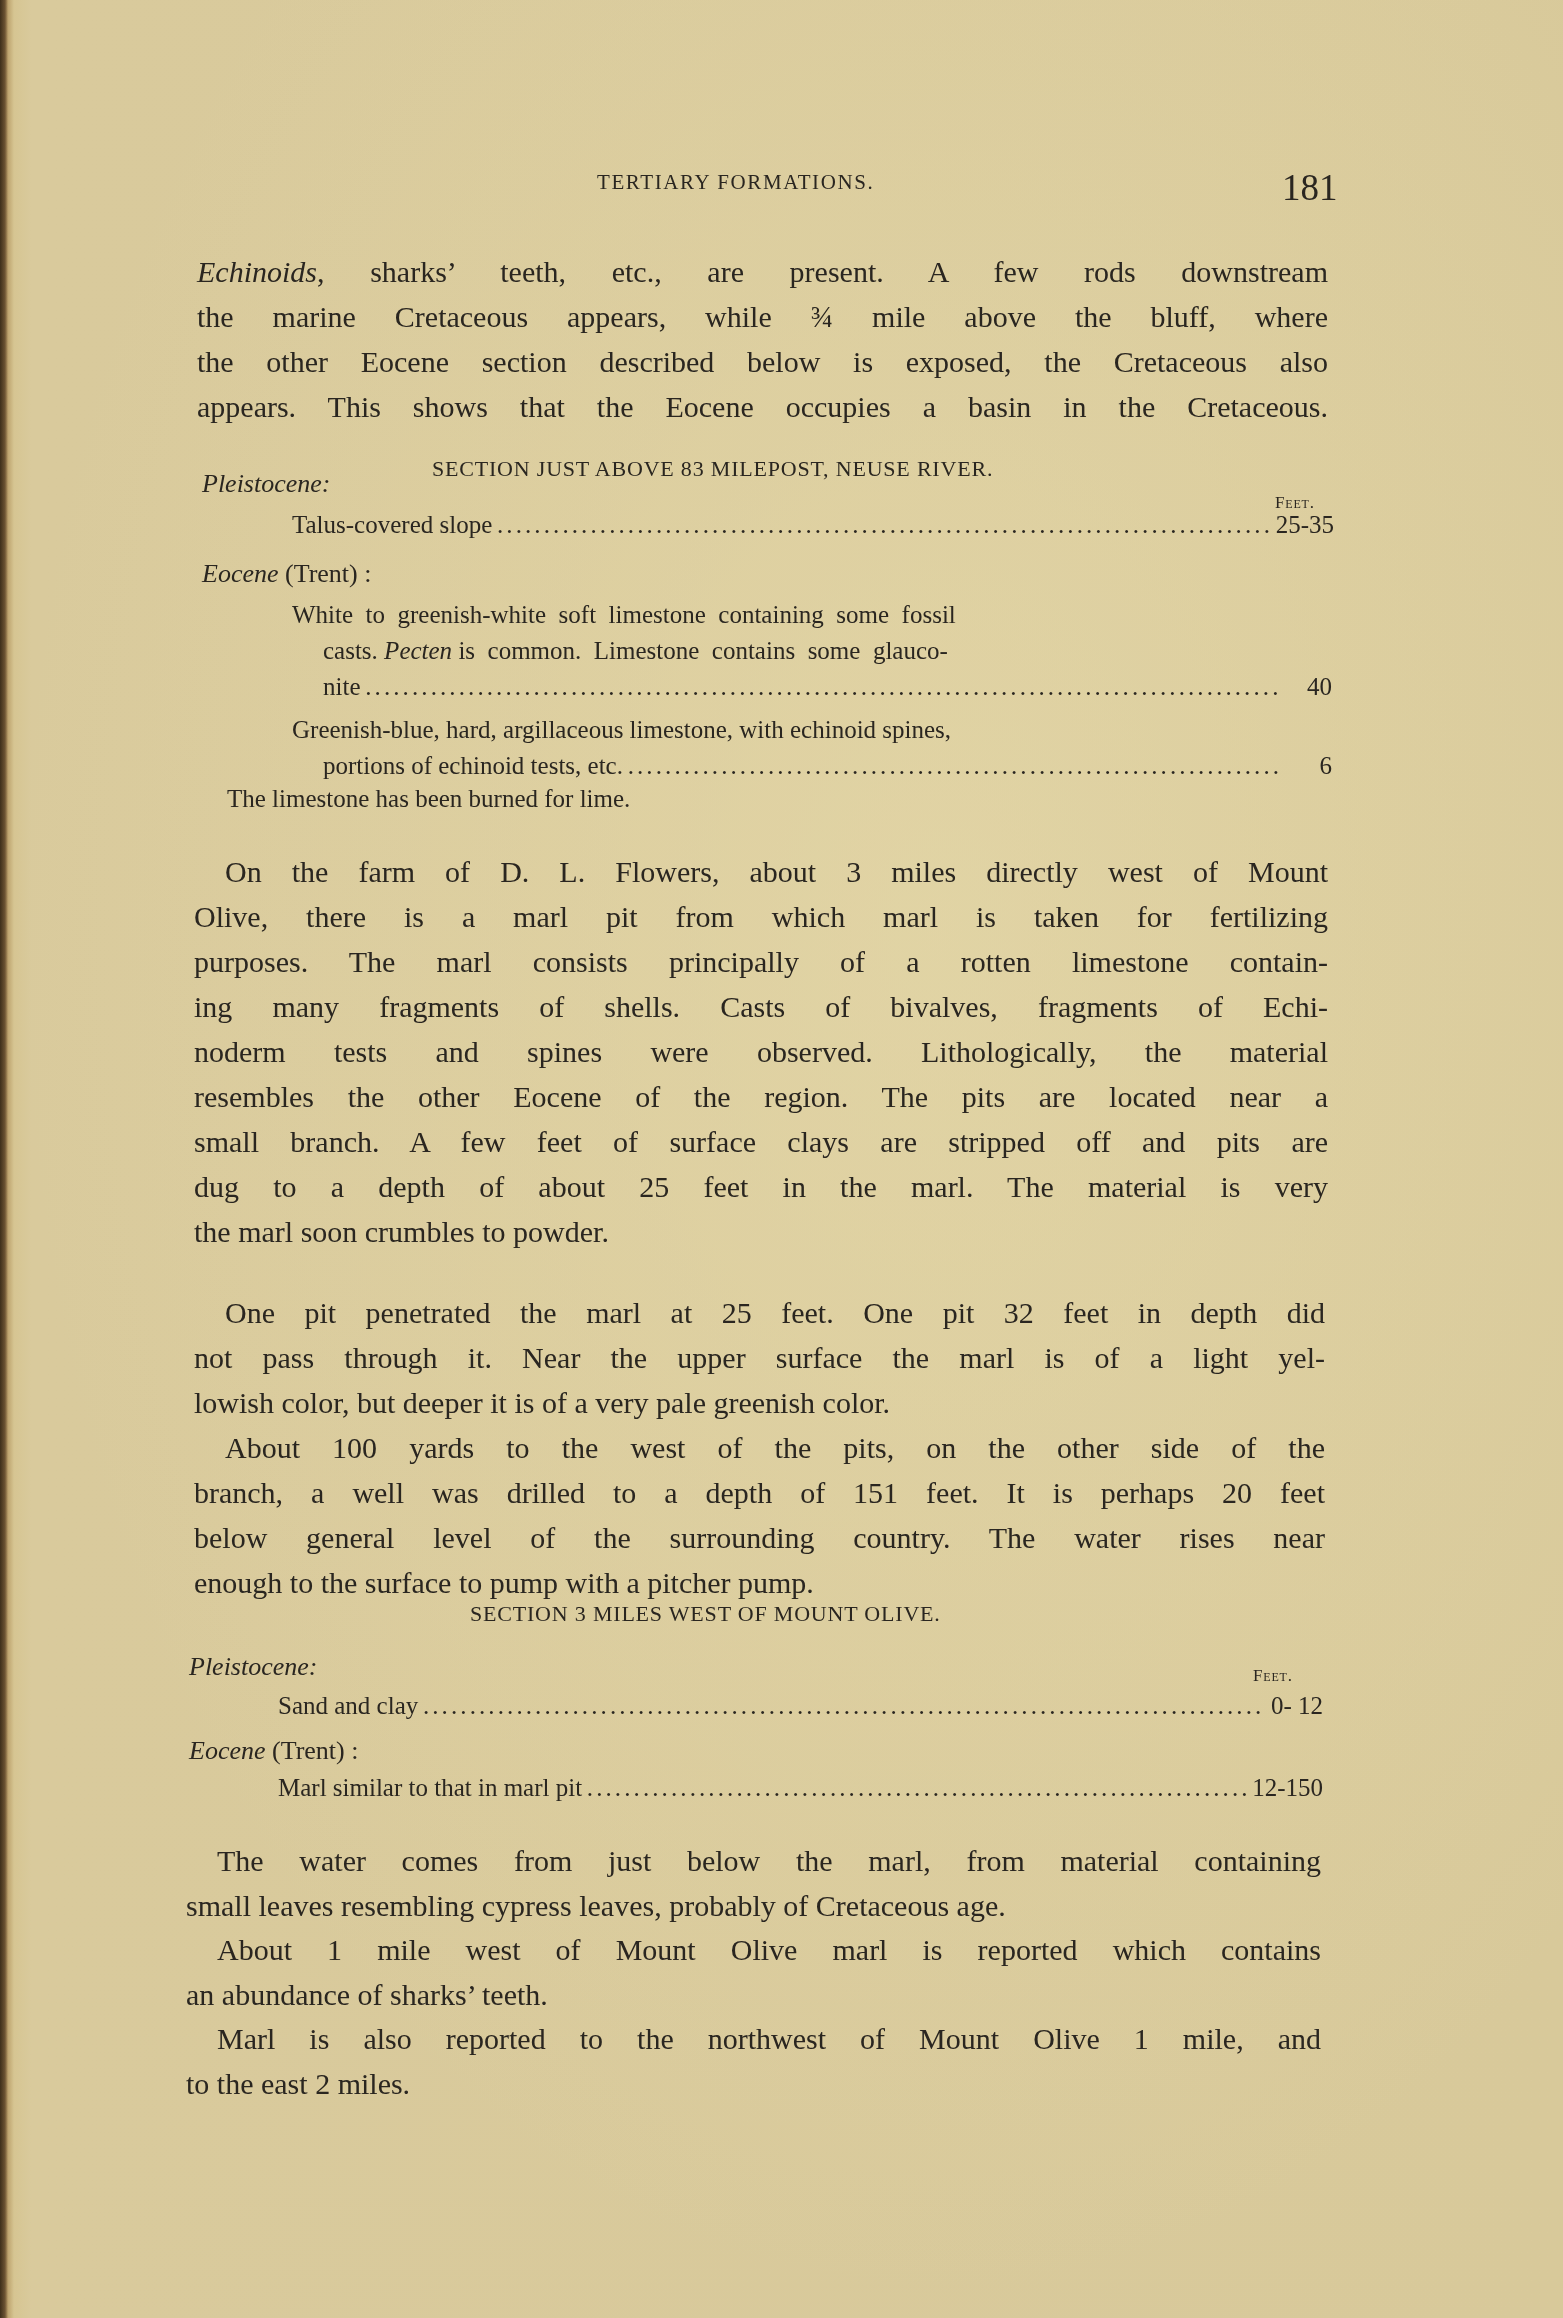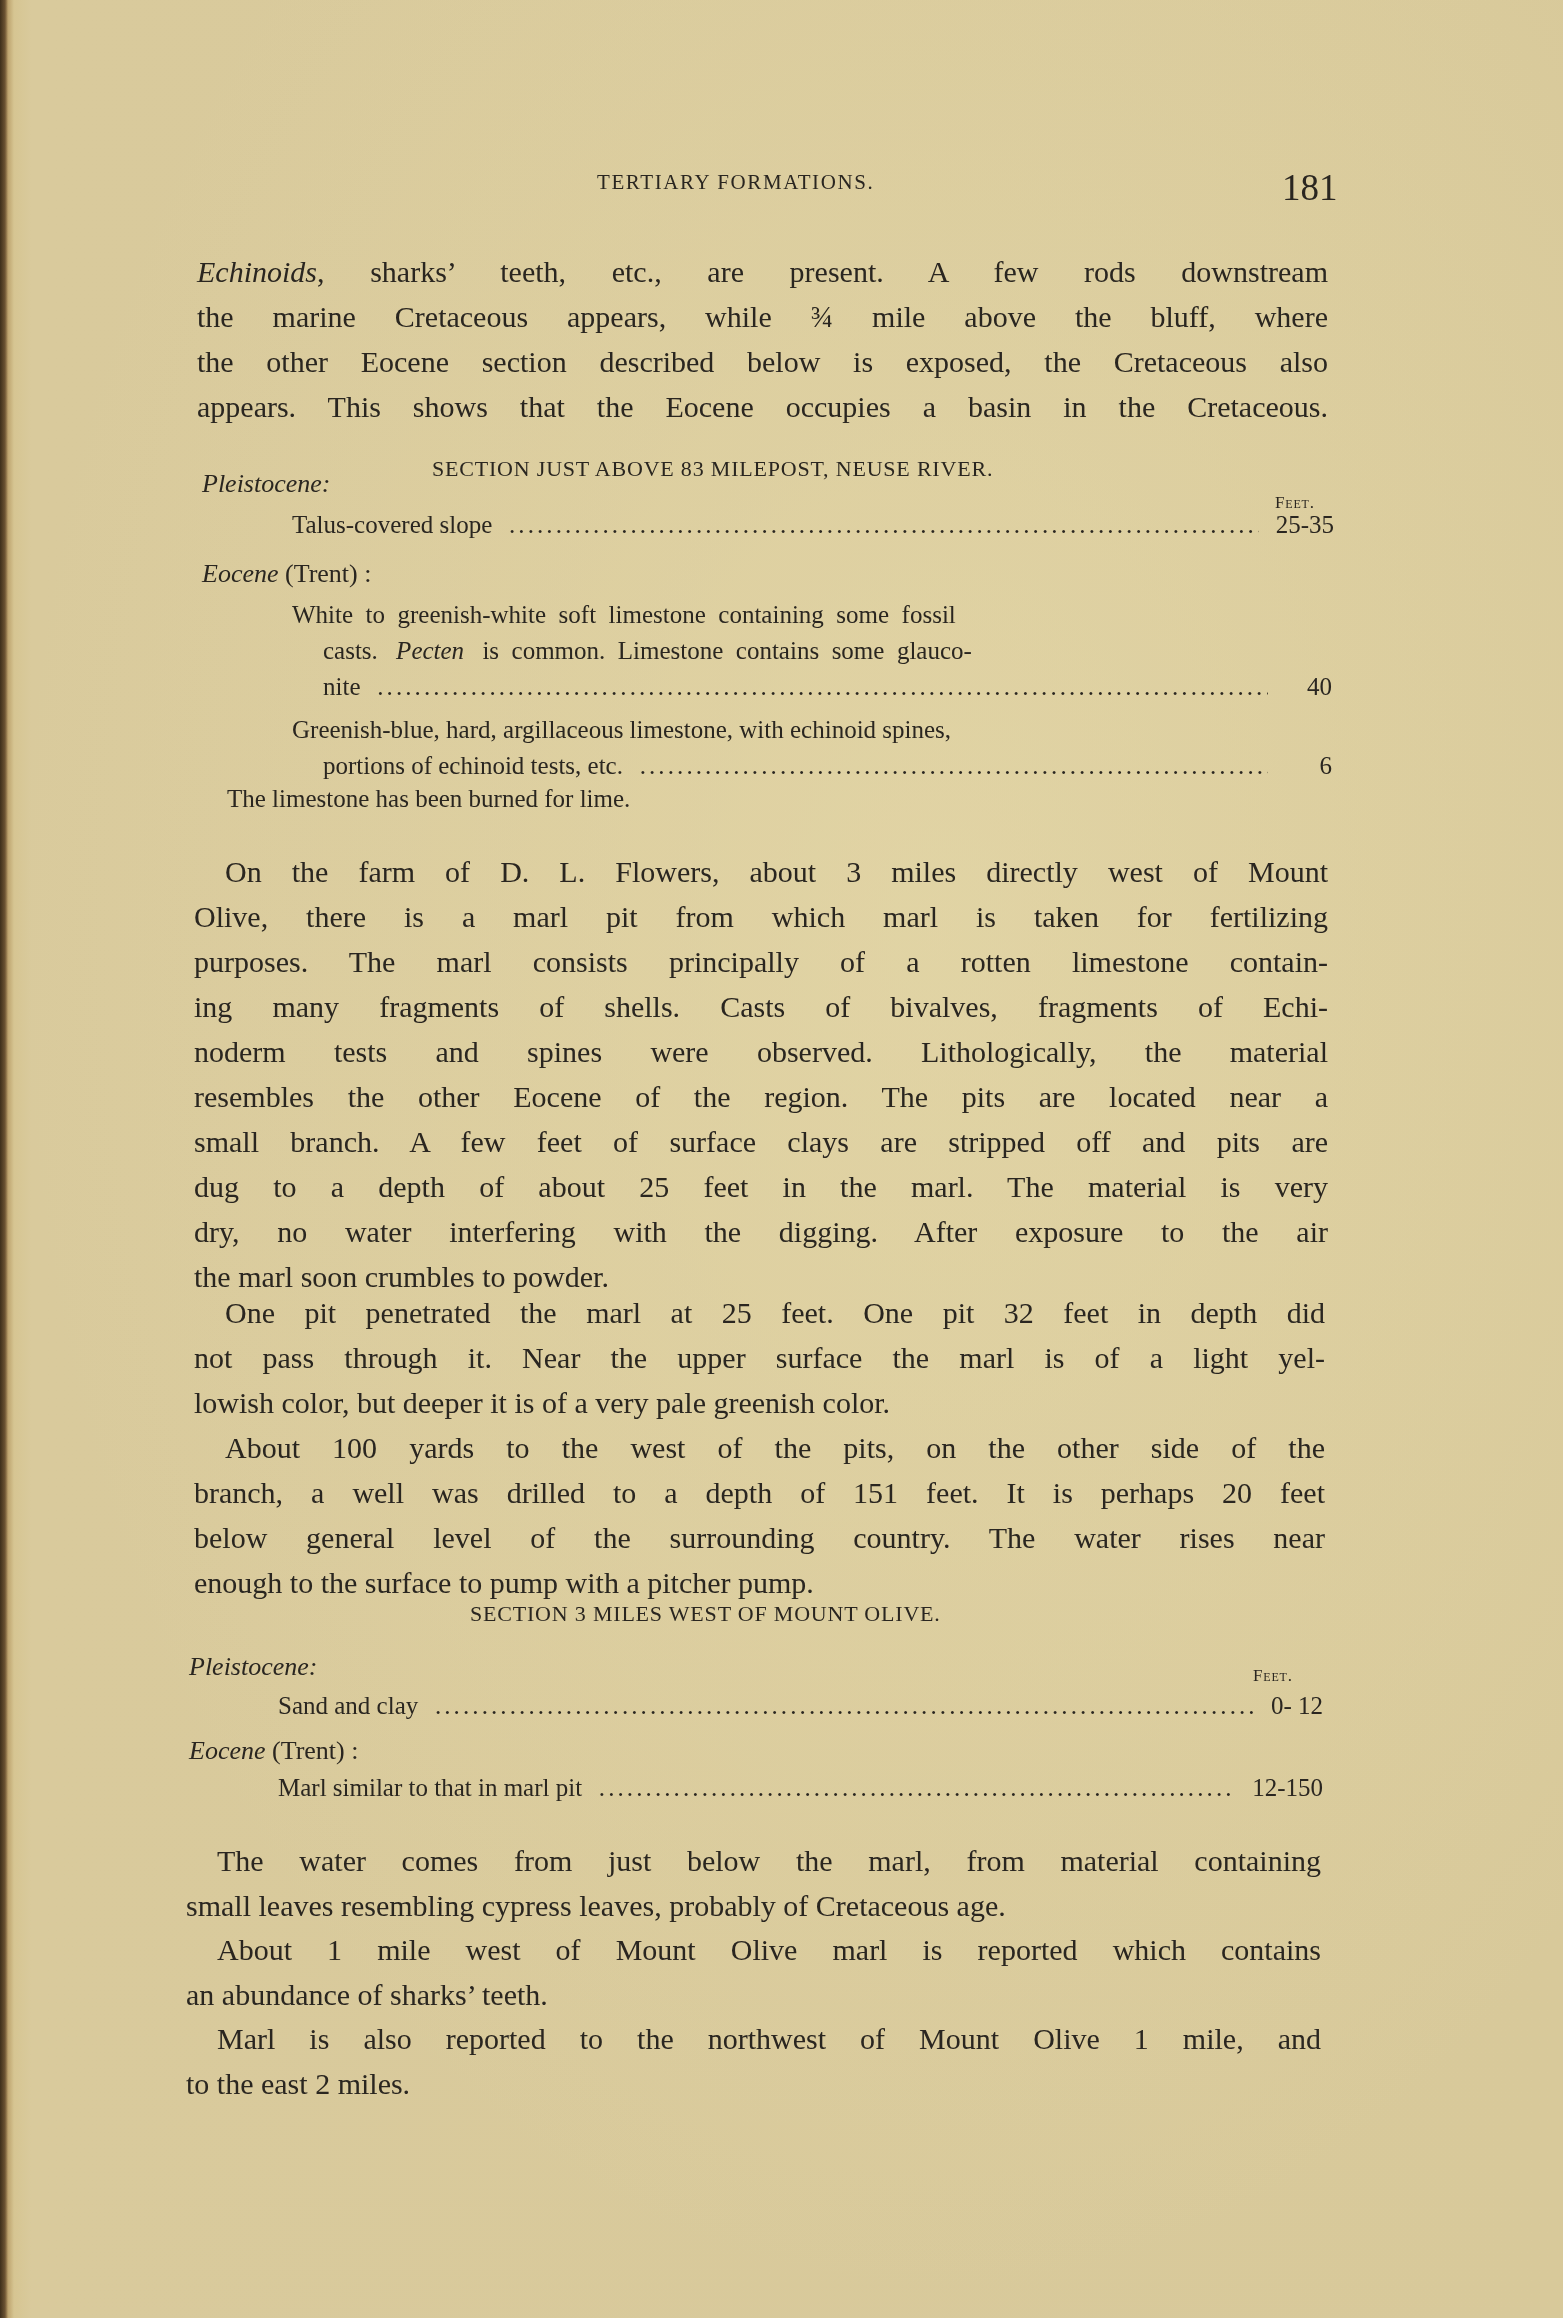--- a/index.html
+++ b/index.html
@@ -31,21 +31,21 @@
     .block { position: absolute; font-size: 30px; line-height: 45px; text-align: justify; }
     .para-line { display: block; white-space: nowrap; text-align-last: justify; text-align: justify; }
     .para-line.last { text-align-last: left; }
     .indent { text-indent: 31px; }
     i { font-style: italic; }
     .sec-title { position: absolute; font-size: 22px; letter-spacing: 0.8px; }
     .epoch { position: absolute; font-size: 26px; font-style: italic; }
     .epoch .paren { font-style: normal; }
     .feet-hdr { position: absolute; font-size: 17px; font-variant: small-caps; letter-spacing: 0.8px; }
     .entry { position: absolute; font-size: 25px; line-height: 36px; }
-    .entry .row { display: flex; align-items: flex-start; white-space: nowrap; gap: 12px; }
+    .entry .row { display: flex; align-items: flex-start; white-space: nowrap; }
     .entry .dots { flex: 1; overflow: hidden; letter-spacing: 3.1px; margin: 0 4.7px; }
     .entry .dots::after { content: "....................................................................................................................................................................................................................."; }
     .entry .val { text-align: right; min-width: 47px; }
     .note { position: absolute; font-size: 25px; }
   </style>
 </head>
 <body>
 
 <div class="page"></div>
 <div class="binding-edge"></div>
@@ -104,21 +104,20 @@
 
 <div class="block" style="left:194px; top:849px; width:1134px;">
   <span class="para-line indent">On the farm of D. L. Flowers, about 3 miles directly west of Mount</span>
   <span class="para-line">Olive, there is a marl pit from which marl is taken for fertilizing</span>
   <span class="para-line">purposes.  The marl consists principally of a rotten limestone contain-</span>
   <span class="para-line">ing many fragments of shells.  Casts of bivalves, fragments of Echi-</span>
   <span class="para-line">noderm  tests  and spines were observed.  Lithologically, the material</span>
   <span class="para-line">resembles the other Eocene of the region.  The pits are located near a</span>
   <span class="para-line">small branch.  A few feet of surface clays are stripped off and pits are</span>
   <span class="para-line">dug to a depth of about 25 feet in the marl.  The material is very</span>
-  <span class="para-line">dry, no water interfering with the digging.  After exposure to the air</span>
   <span class="para-line last">the marl soon crumbles to powder.</span>
 </div>
 
 <div class="block" style="left:194px; top:1290px; width:1131px;">
   <span class="para-line indent">One pit penetrated the marl at 25 feet.  One pit 32 feet in depth did</span>
   <span class="para-line">not pass through it.  Near the upper surface the marl is of a light yel-</span>
   <span class="para-line last">lowish color, but deeper it is of a very pale greenish color.</span>
 </div>
 
 <div class="block" style="left:194px; top:1425px; width:1131px;">

